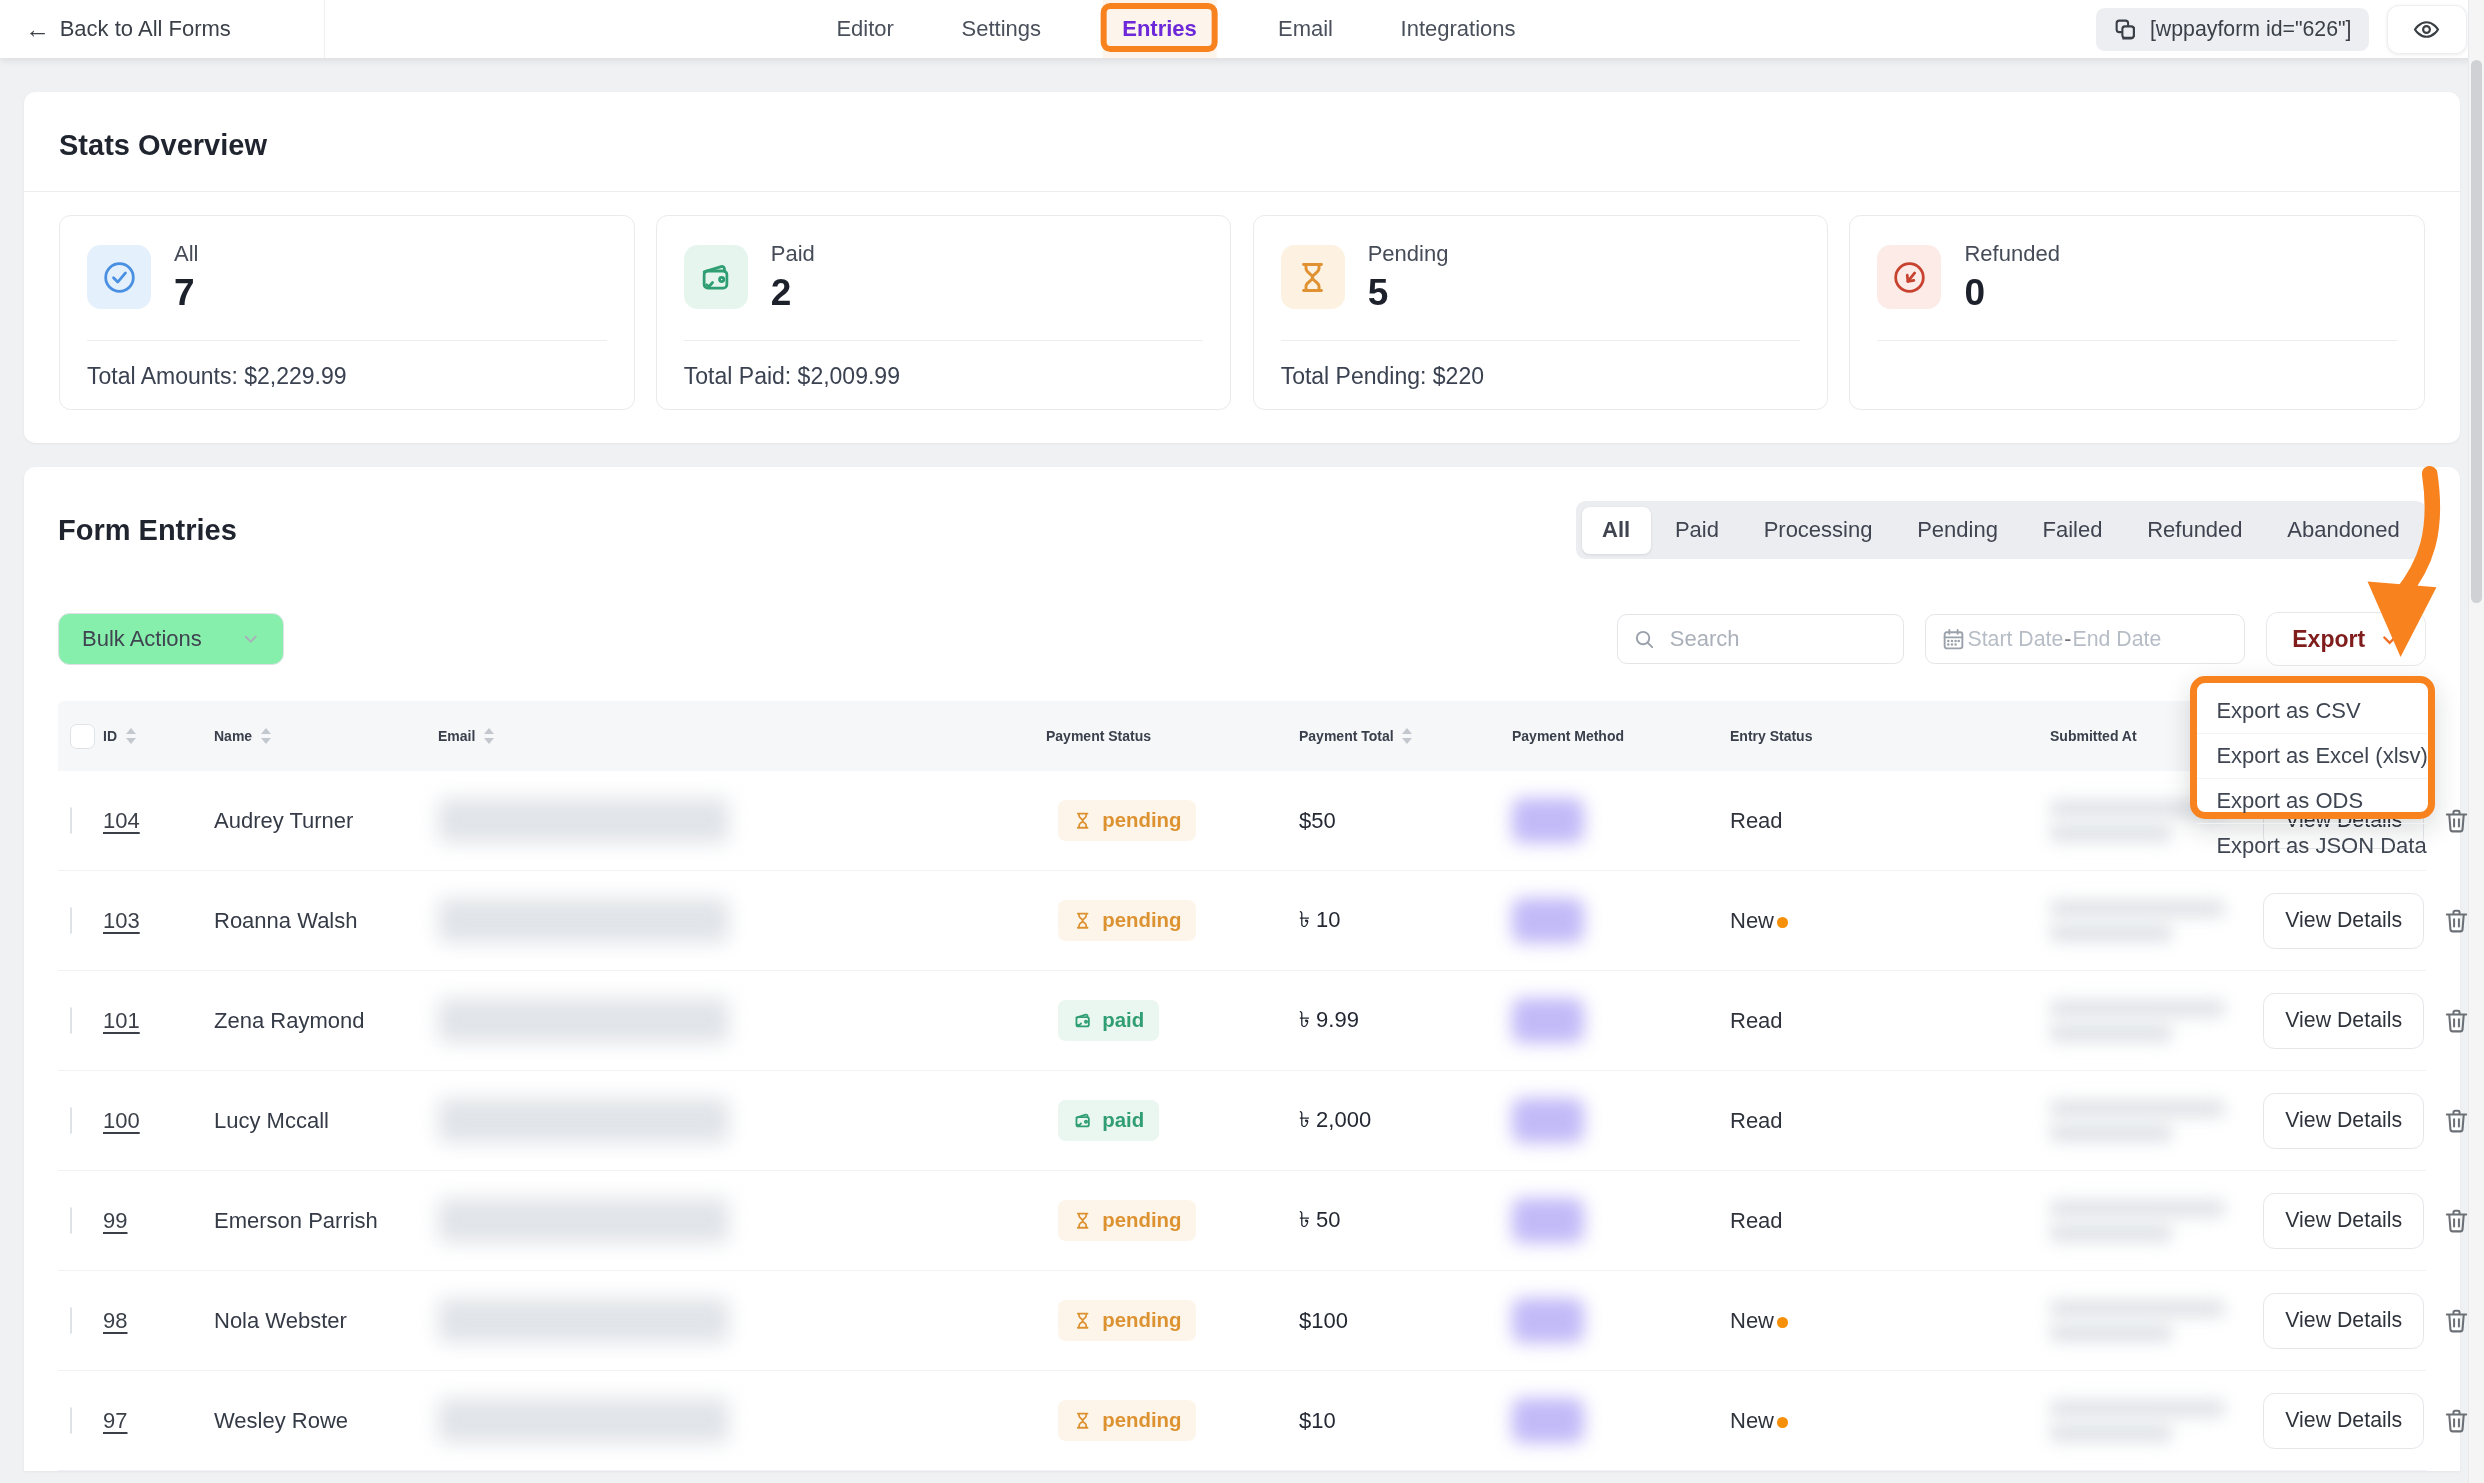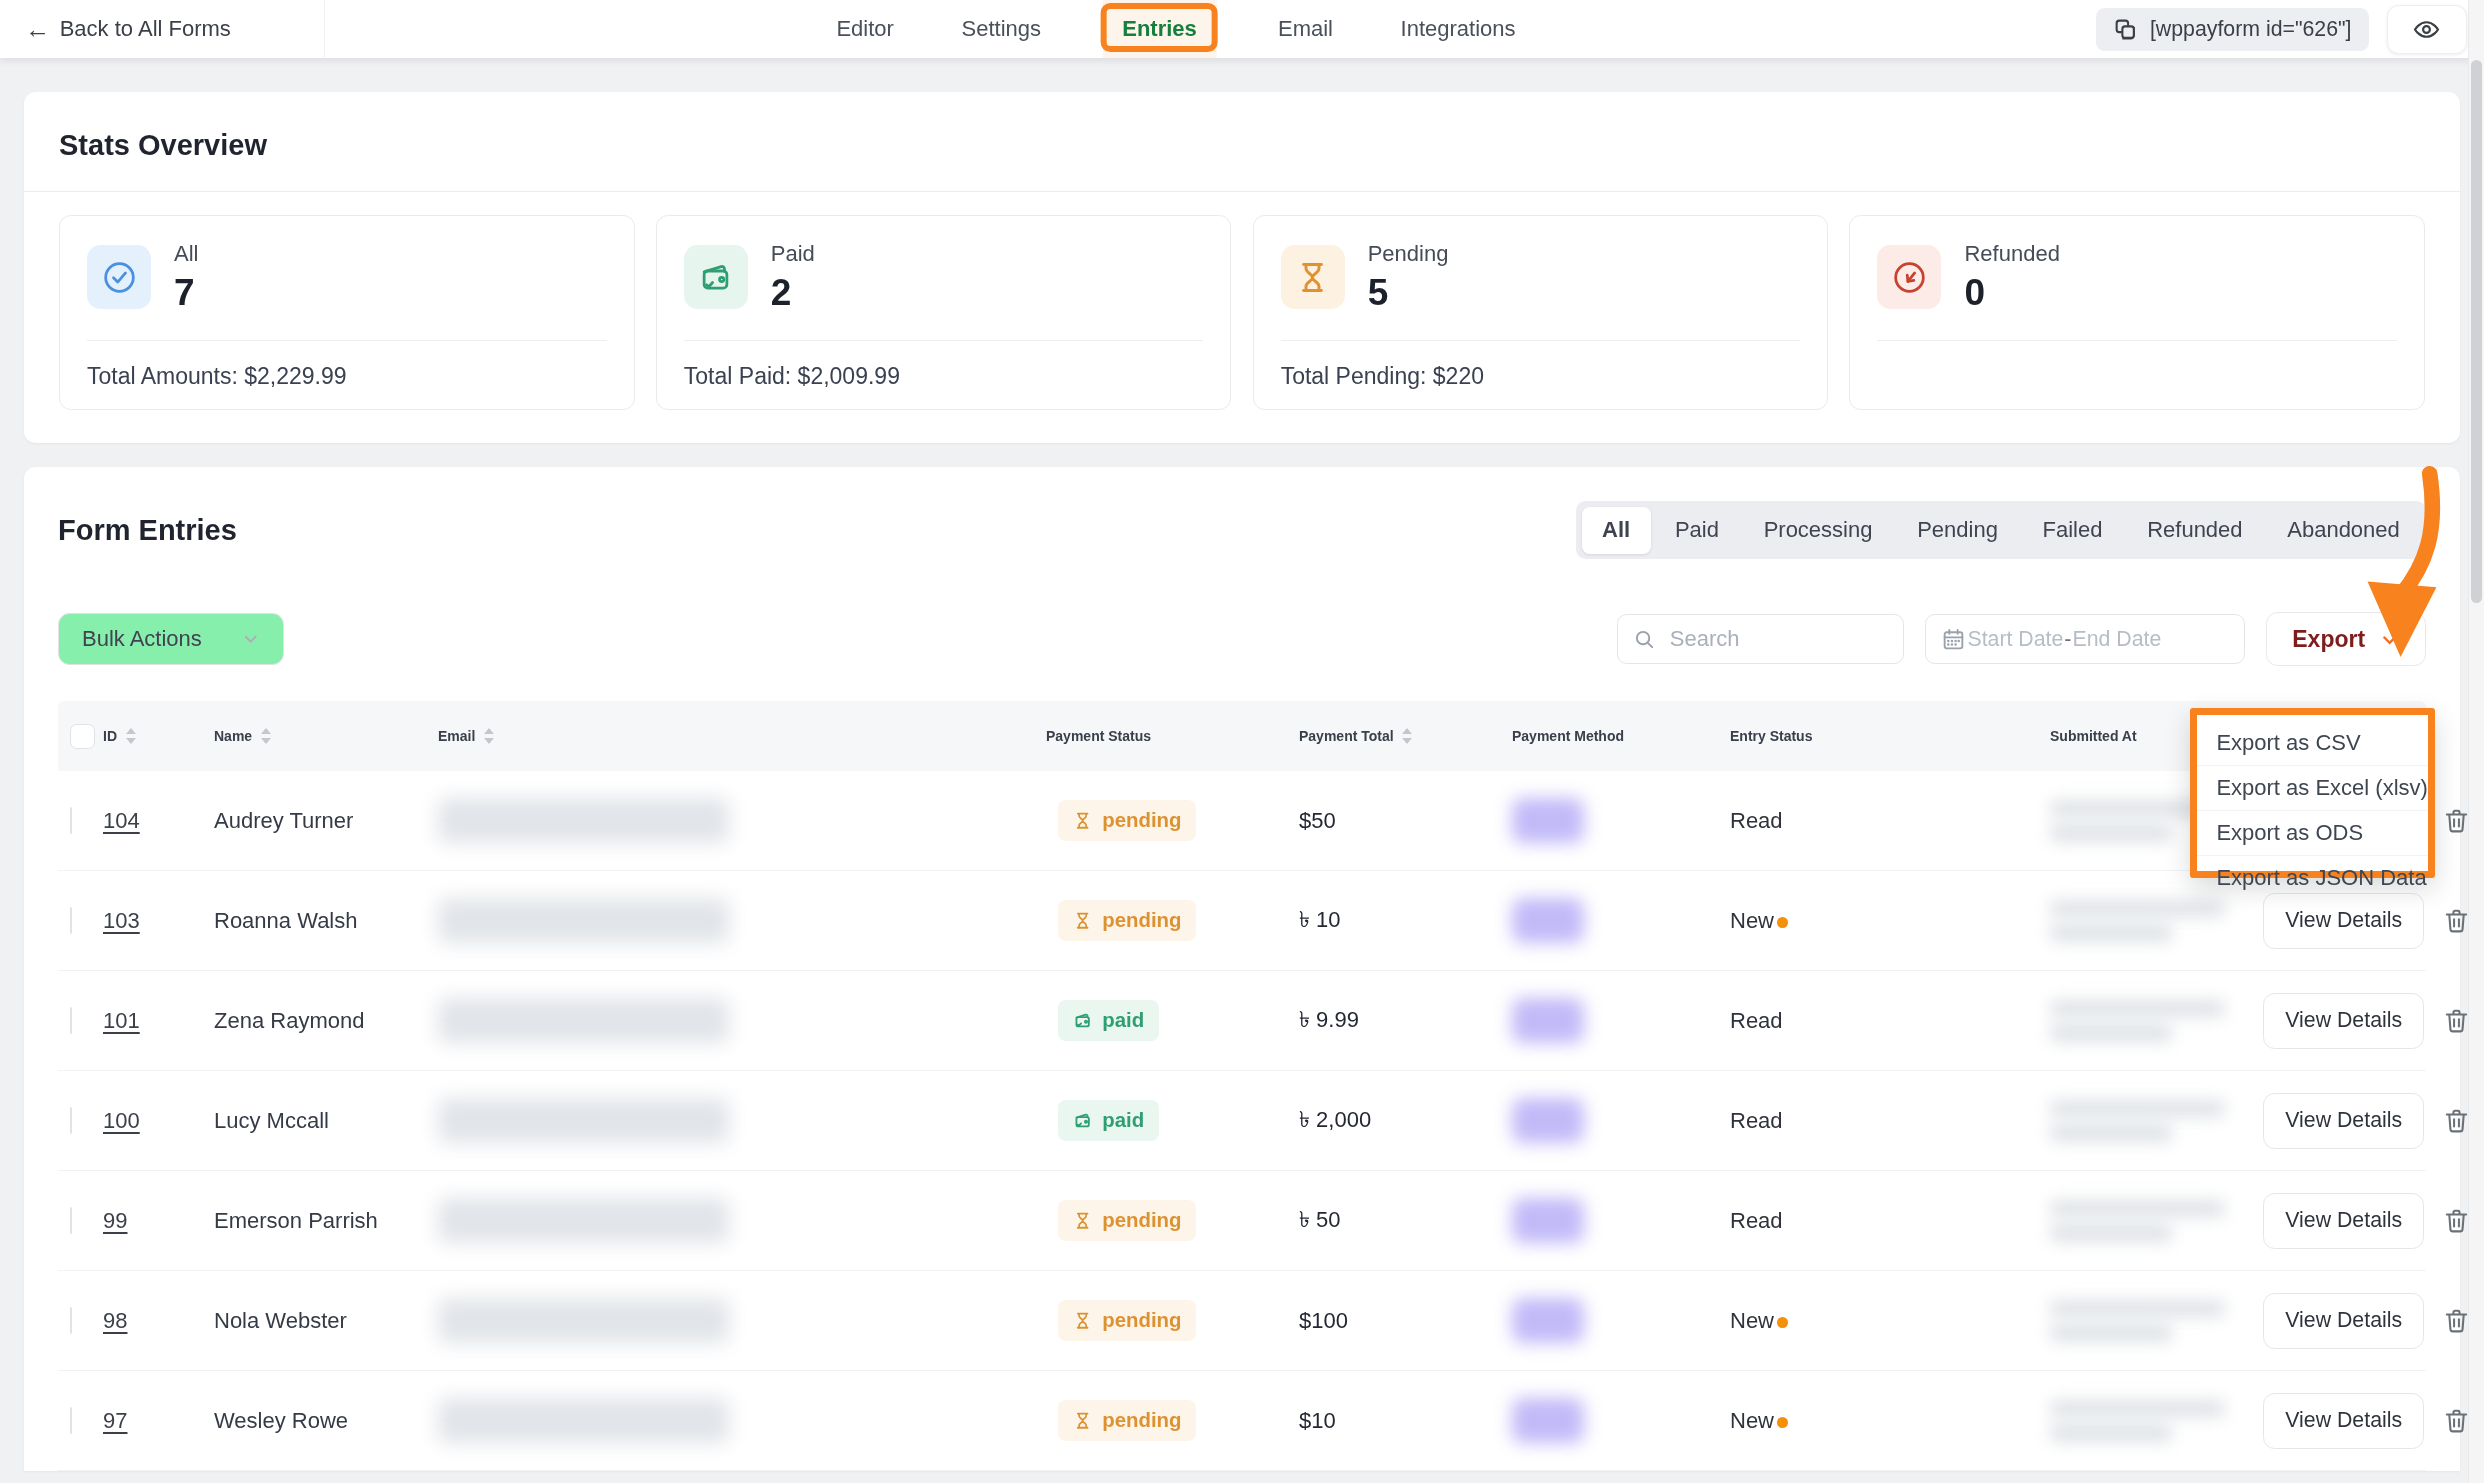--- a/index.html
+++ b/index.html
@@ -9,21 +9,21 @@
   
   .topbar{position:relative;z-index:10;display:flex;align-items:center;height:58px;background:#fff;
     box-shadow:0 1.9px 7.8px rgba(20,24,31,.10);}
   .back-btn{display:flex;align-items:center;gap:9.7px;height:100%;padding:0 93px 0 25px;
     border-right:1px solid #eef0f3;font-size:22px;color:#3a3f48;cursor:pointer;}
   .back-arrow{font-size:25px;line-height:1;color:#3a3f48;}
   .topbar-tabs{position:absolute;left:1176px;top:0;height:100%;transform:translateX(-50%);
     display:flex;align-items:stretch;gap:56px;}
   .tab{position:relative;display:flex;align-items:center;height:100%;padding:0 5.8px;
     font-size:22px;color:#4a505b;cursor:pointer;white-space:nowrap;}
-  .tab.active{color:#15803d;background:#fdf4ec;padding:0 19.4px;font-weight:600;}
+  .tab.active{color:#6d28d9;background:#fdf4ec;padding:0 19.4px;font-weight:600;}
   .tab.annotated::before{content:"";position:absolute;left:-1.9px;right:-1.9px;top:2.9px;bottom:5.8px;
     border:6.8px solid #f7821e;border-radius:9.7px;pointer-events:none;}
   .topbar-right{margin-left:auto;display:flex;align-items:center;gap:17.5px;padding-right:17.5px;}
   .shortcode-pill{display:flex;align-items:center;gap:11.6px;background:#eceef1;border-radius:8.7px;
     height:43px;padding:0 17.5px;font-size:21.3px;color:#3a3f48;cursor:pointer;}
   .preview-btn{display:flex;align-items:center;justify-content:center;width:80px;height:49px;
     background:#fff;border:1px solid #eceef1;border-radius:11.6px;box-shadow:0 1px 3.9px rgba(20,24,31,.08);cursor:pointer;}
 
   
   .stats-card{margin:34px 24px 0;background:#fff;border-radius:11.6px;box-shadow:0 1px 2.9px rgba(20,24,31,.05);}
@@ -62,22 +62,22 @@
     font-family:inherit;background:transparent;}
   .search-box input::placeholder{color:#aab0b9;}
   .daterange{display:flex;align-items:center;gap:1px;width:320px;height:50px;box-sizing:border-box;
     border:1px solid #e3e5e9;border-radius:9.7px;padding:0 15.5px;background:#fff;cursor:pointer;}
   .daterange .ph{font-size:21.3px;color:#b7bdc6;white-space:nowrap;}
   .daterange .sep{color:#6a7076;font-size:21.3px;}
   .export-btn{display:flex;align-items:center;gap:13.6px;height:54px;padding:0 25px;background:#fff;
     border:1px solid #e6e8ec;border-radius:11.6px;font-size:23px;font-weight:700;color:#7f1d1d;cursor:pointer;}
 
   
-  .export-menu{position:absolute;left:2190px;top:708px;width:245px;height:170px;box-sizing:border-box;
-    background:#fff;border:7.8px solid #f7821e;border-radius:3px;z-index:50;
+  .export-menu{position:absolute;left:2190px;top:676px;width:245px;height:143px;box-sizing:border-box;
+    background:#fff;border:7.8px solid #f7821e;border-radius:15px;z-index:50;
     box-shadow:0 9.7px 27px rgba(20,24,31,.16);padding:5.8px 0;}
   .export-item{display:flex;align-items:center;height:44px;padding:0 19.4px;font-size:22px;
     color:#3f4652;cursor:pointer;white-space:nowrap;}
   .export-item + .export-item{border-top:1px solid #f2f3f5;}
 
   
   .etable{margin-top:35px;}
   .tr-grid{display:grid;grid-template-columns:45px 111px 224px 608px 253px 213px 218px 320px 213px 1fr;
     align-items:center;}
   .thead{height:70px;background:#f6f7f9;border-radius:5.8px 5.8px 0 0;}

